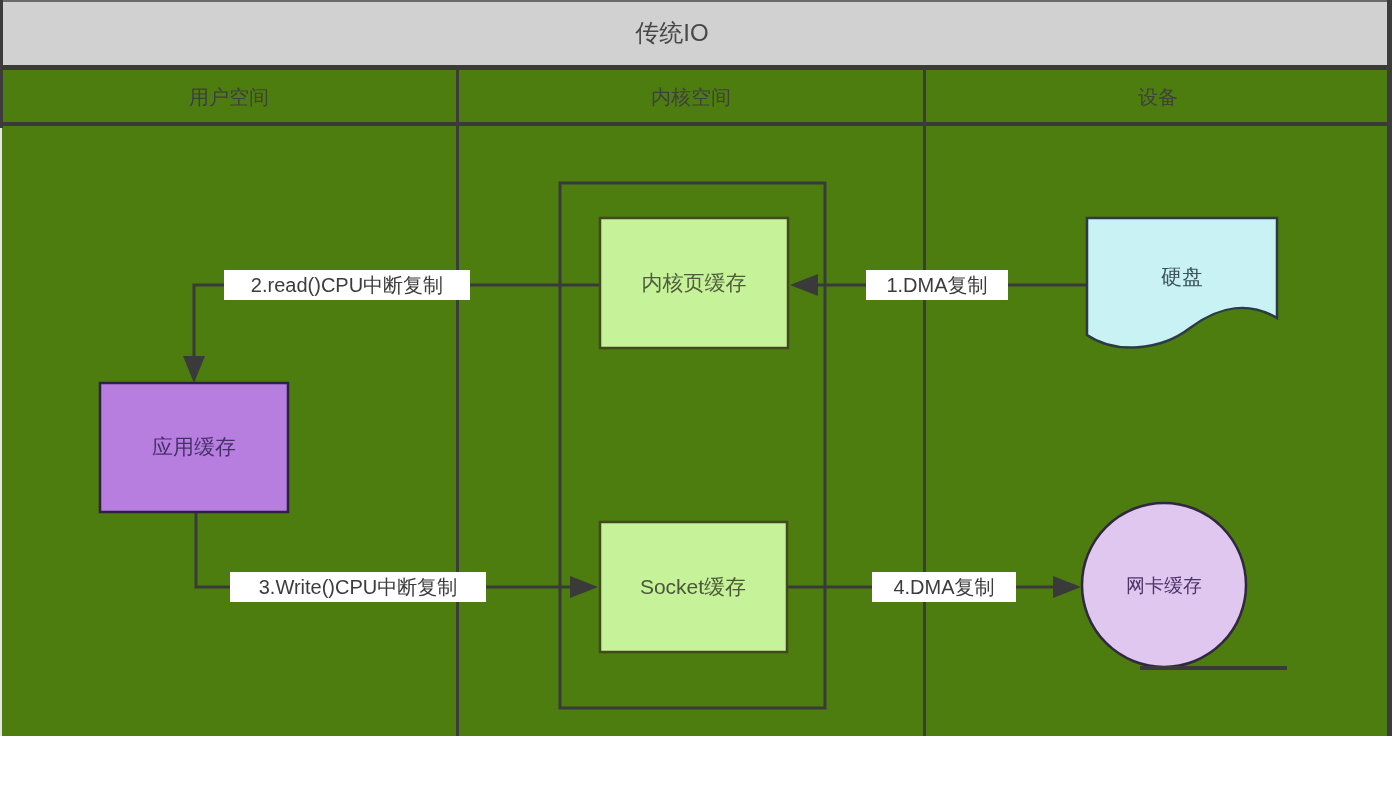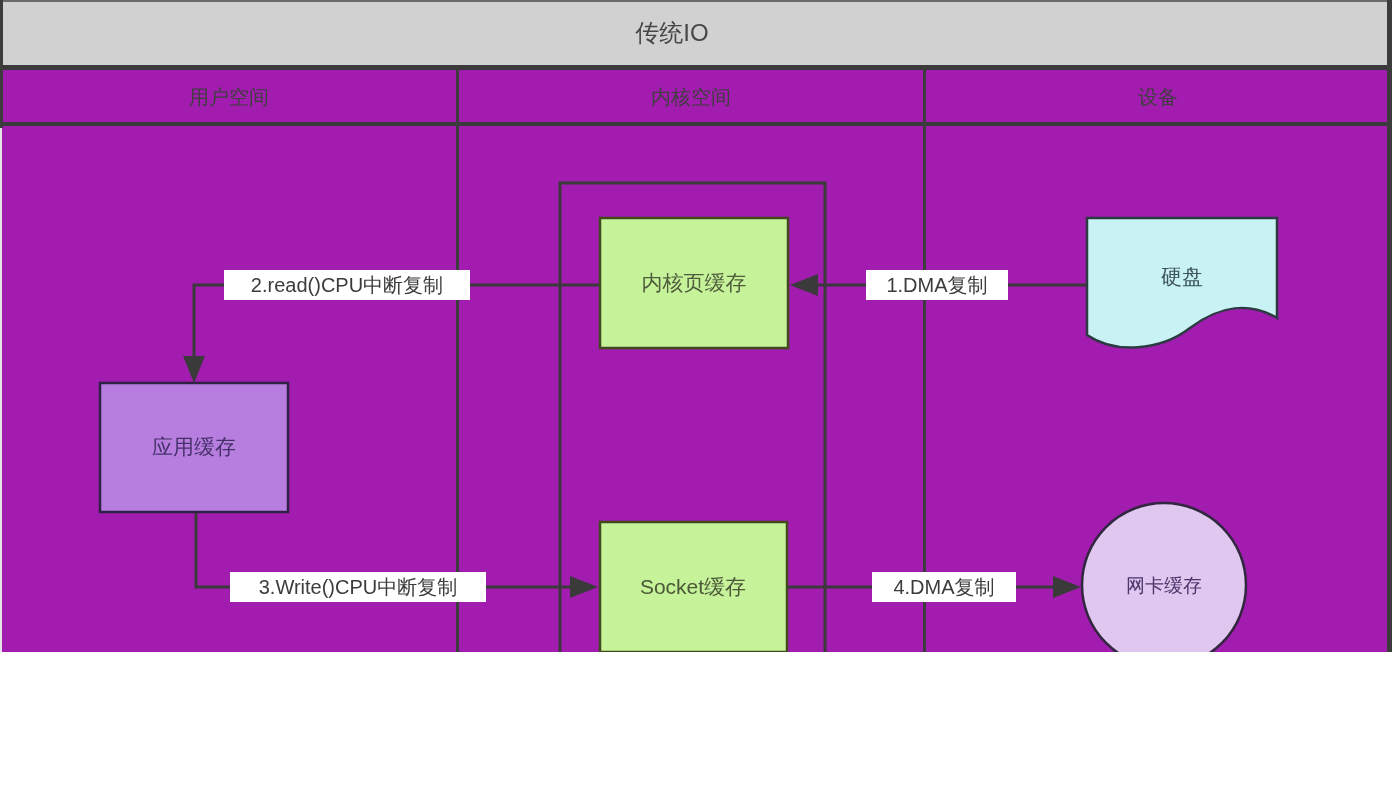--- a/index.html
+++ b/index.html
@@ -1,17 +1,17 @@
 <!DOCTYPE html>
 <html><head>
 <meta charset="utf-8">
 <style>
   html,body{margin:0;padding:0;background:#ffffff;}
   body{font-family:"Liberation Sans","DejaVu Sans",sans-serif;}
-  .stage{position:relative;width:1392px;height:652px;background:#a21caf;overflow:hidden;}
+  .stage{position:relative;width:1392px;height:736px;background:#4d7c0f;overflow:hidden;}
   svg{display:block;}
   text{font-family:"Liberation Sans","DejaVu Sans",sans-serif;}
   .lane-label{font-size:20px;fill:#3f3f3f;}
   .flow-label{font-size:20px;fill:#3c3c3c;}
   .node-label{font-size:21px;}
 </style>
 </head>
 <body>
 
 <div class="stage">

